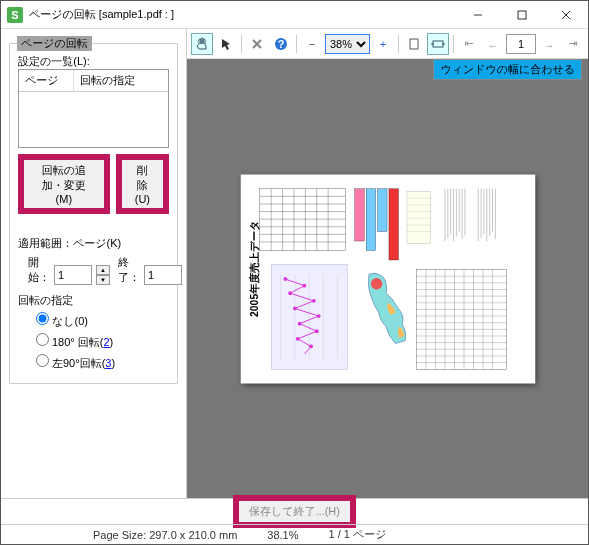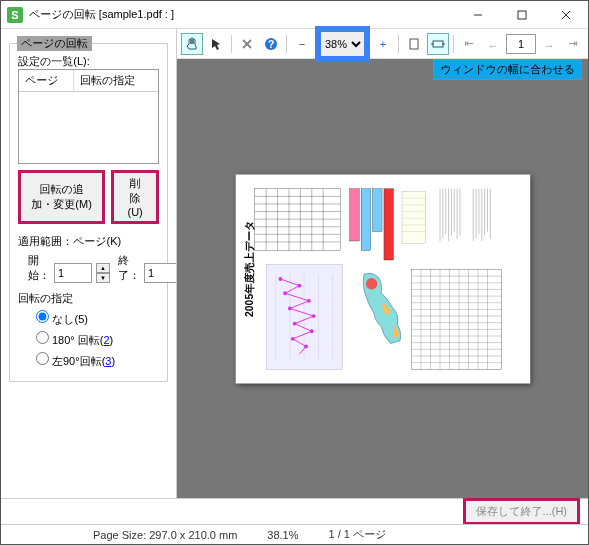--- a/index.html
+++ b/index.html
@@ -7,46 +7,46 @@
 .titlebar{height:28px;background:#fff;display:flex;align-items:center;padding:0 0 0 6px;border-bottom:1px solid #ddd}
 .titlebar .ico{width:16px;height:16px;background:#4caf50;border-radius:2px;margin-right:6px;display:flex;align-items:center;justify-content:center;color:#fff;font-weight:bold}
 .titlebar .title{flex:1}
 .titlebar .winbtn{width:44px;height:28px;display:flex;align-items:center;justify-content:center;color:#333}
 .main{flex:1;display:flex;min-height:0}
 .left{width:225px;padding:8px;display:flex;flex-direction:column;gap:6px;overflow:auto}
 .gbox{border:1px solid #ccc;border-radius:1px;padding:10px 8px 8px;position:relative;margin-top:6px}
 .gbox>.gtitle{position:absolute;top:-8px;left:7px;background:#a3a3a3;padding:0 4px}
 .desc{line-height:1.4;margin-bottom:8px}
 .lbl{margin-bottom:0}
-.listbox{border:1px solid #999;height:95px;background:#fff}
+.listbox{border:1px solid #999;height:79px;background:#fff}
 .listhead{display:flex;border-bottom:1px solid #ccc}
 .listhead div{padding:3px 6px;background:#fff}
 .listhead div:first-child{width:55px;border-right:1px solid #ddd}
 .btnrow{display:flex;gap:6px;margin-top:6px}
-.btn{border:3px solid #be185d;background:#f0f0f0;padding:3px 10px;cursor:pointer}
+.btn{border:6px solid #be185d;background:#f0f0f0;padding:3px 10px;cursor:pointer}
 .row{display:flex;align-items:center;gap:8px;margin:4px 0}
 input[type=radio]{margin-right:3px}
 .numfield{display:flex;align-items:flex-end;gap:4px}
 .numfield input{width:38px;height:20px;border:1px solid #999;padding:1px 3px;text-align:left}
 .spin{display:flex;flex-direction:column}
 .spin div{width:14px;height:10px;border:1px solid #999;background:#f0f0f0;font-size:6px;display:flex;align-items:center;justify-content:center;cursor:pointer;line-height:1}
 .subhead{margin:4px 0 2px}
 .radios{margin-left:18px}
 .radios label{display:block;margin:4px 0}
 .right{flex:1;display:flex;flex-direction:column;border-left:1px solid #ccc}
 .toolbar{height:30px;display:flex;align-items:center;padding:0 4px;gap:2px;border-bottom:1px solid #ddd;position:relative}
 .tbtn{width:22px;height:22px;border:1px solid transparent;display:flex;align-items:center;justify-content:center;cursor:pointer;color:#444}
 .tbtn.active{border-color:#7aa;background:#dff}
 .sep{width:1px;height:18px;background:#ccc;margin:0 2px}
-.zoomsel{height:36px;border:6px solid #3b82f6;font-size:11px}
+.zoomsel{height:20px;border:1px solid #3b82f6;font-size:11px}
 .pagein{width:30px;height:20px;border:1px solid #999;text-align:center}
 .tooltip{position:absolute;top:30px;right:6px;background:#0ea5e9;border:1px solid #888;padding:2px 6px;z-index:10}
 .preview{flex:1;background:#777;display:flex;align-items:center;justify-content:center;overflow:hidden}
 .page{background:#fff;width:310px;height:220px;box-shadow:2px 2px 6px rgba(0,0,0,.5);position:relative;transform:scale(.95)}
-.footer{height:26px;border-top:1px solid #ccc;display:flex;align-items:center;justify-content:flex-end;padding:8px 8px;gap:6px}
+.footer{height:26px;border-top:1px solid #ccc;display:flex;align-items:center;justify-content:center;padding:8px 8px;gap:6px}
 .status{height:20px;border-top:1px solid #ccc;display:flex;align-items:center;font-size:10px;color:#333;padding:0 8px;gap:30px}
 .status div:first-child{margin-left:84px}
 svg{display:block}
 .blue{color:#00f}
 u{text-decoration:underline}
 </style>
 </head>
 <body>
 
 <div class="titlebar">
@@ -81,40 +81,40 @@
         <div class="listhead">
           <div>ページ</div>
           <div>回転の指定</div>
         </div>
       </div>
       <div class="btnrow">
         <button class="btn">回転の追加・変更(M)</button>
         <button class="btn">削除(U)</button>
       </div>
 
-      <div class="subhead" style="margin-top:10px">適用範囲：ページ(K)</div>
+      <div class="subhead" style="margin-top:22px">適用範囲：ページ(K)</div>
       <div class="row" style="margin-left:10px">
         <div class="numfield">
           <span>開始：</span>
           <input value="1" style="">
           <div class="spin">
               <div>▲</div>
               <div>▼</div>
             </div>
         </div>
         <div class="numfield">
           <span>終了：</span>
           <input value="1" style="">
 
         </div>
       </div>
 
       <div class="subhead" style="margin-top:8px">回転の指定</div>
       <div class="radios">
-        <label><input type="radio" name="rot" checked="" style=""><span>なし(5)</span></label>
+        <label><input type="radio" name="rot" checked="" style=""><span>なし(0)</span></label>
         <label><input type="radio" name="rot" style=""><span>180° 回転(</span><span class="blue"><u>2</u></span><span>)</span></label>
         <label><input type="radio" name="rot" style=""><span>左90°回転(</span><span class="blue"><u>3</u></span><span>)</span></label>
       </div>
 
     </div>
   </div>
 
   <div class="right">
     <div class="toolbar">
       <div class="tbtn active">

